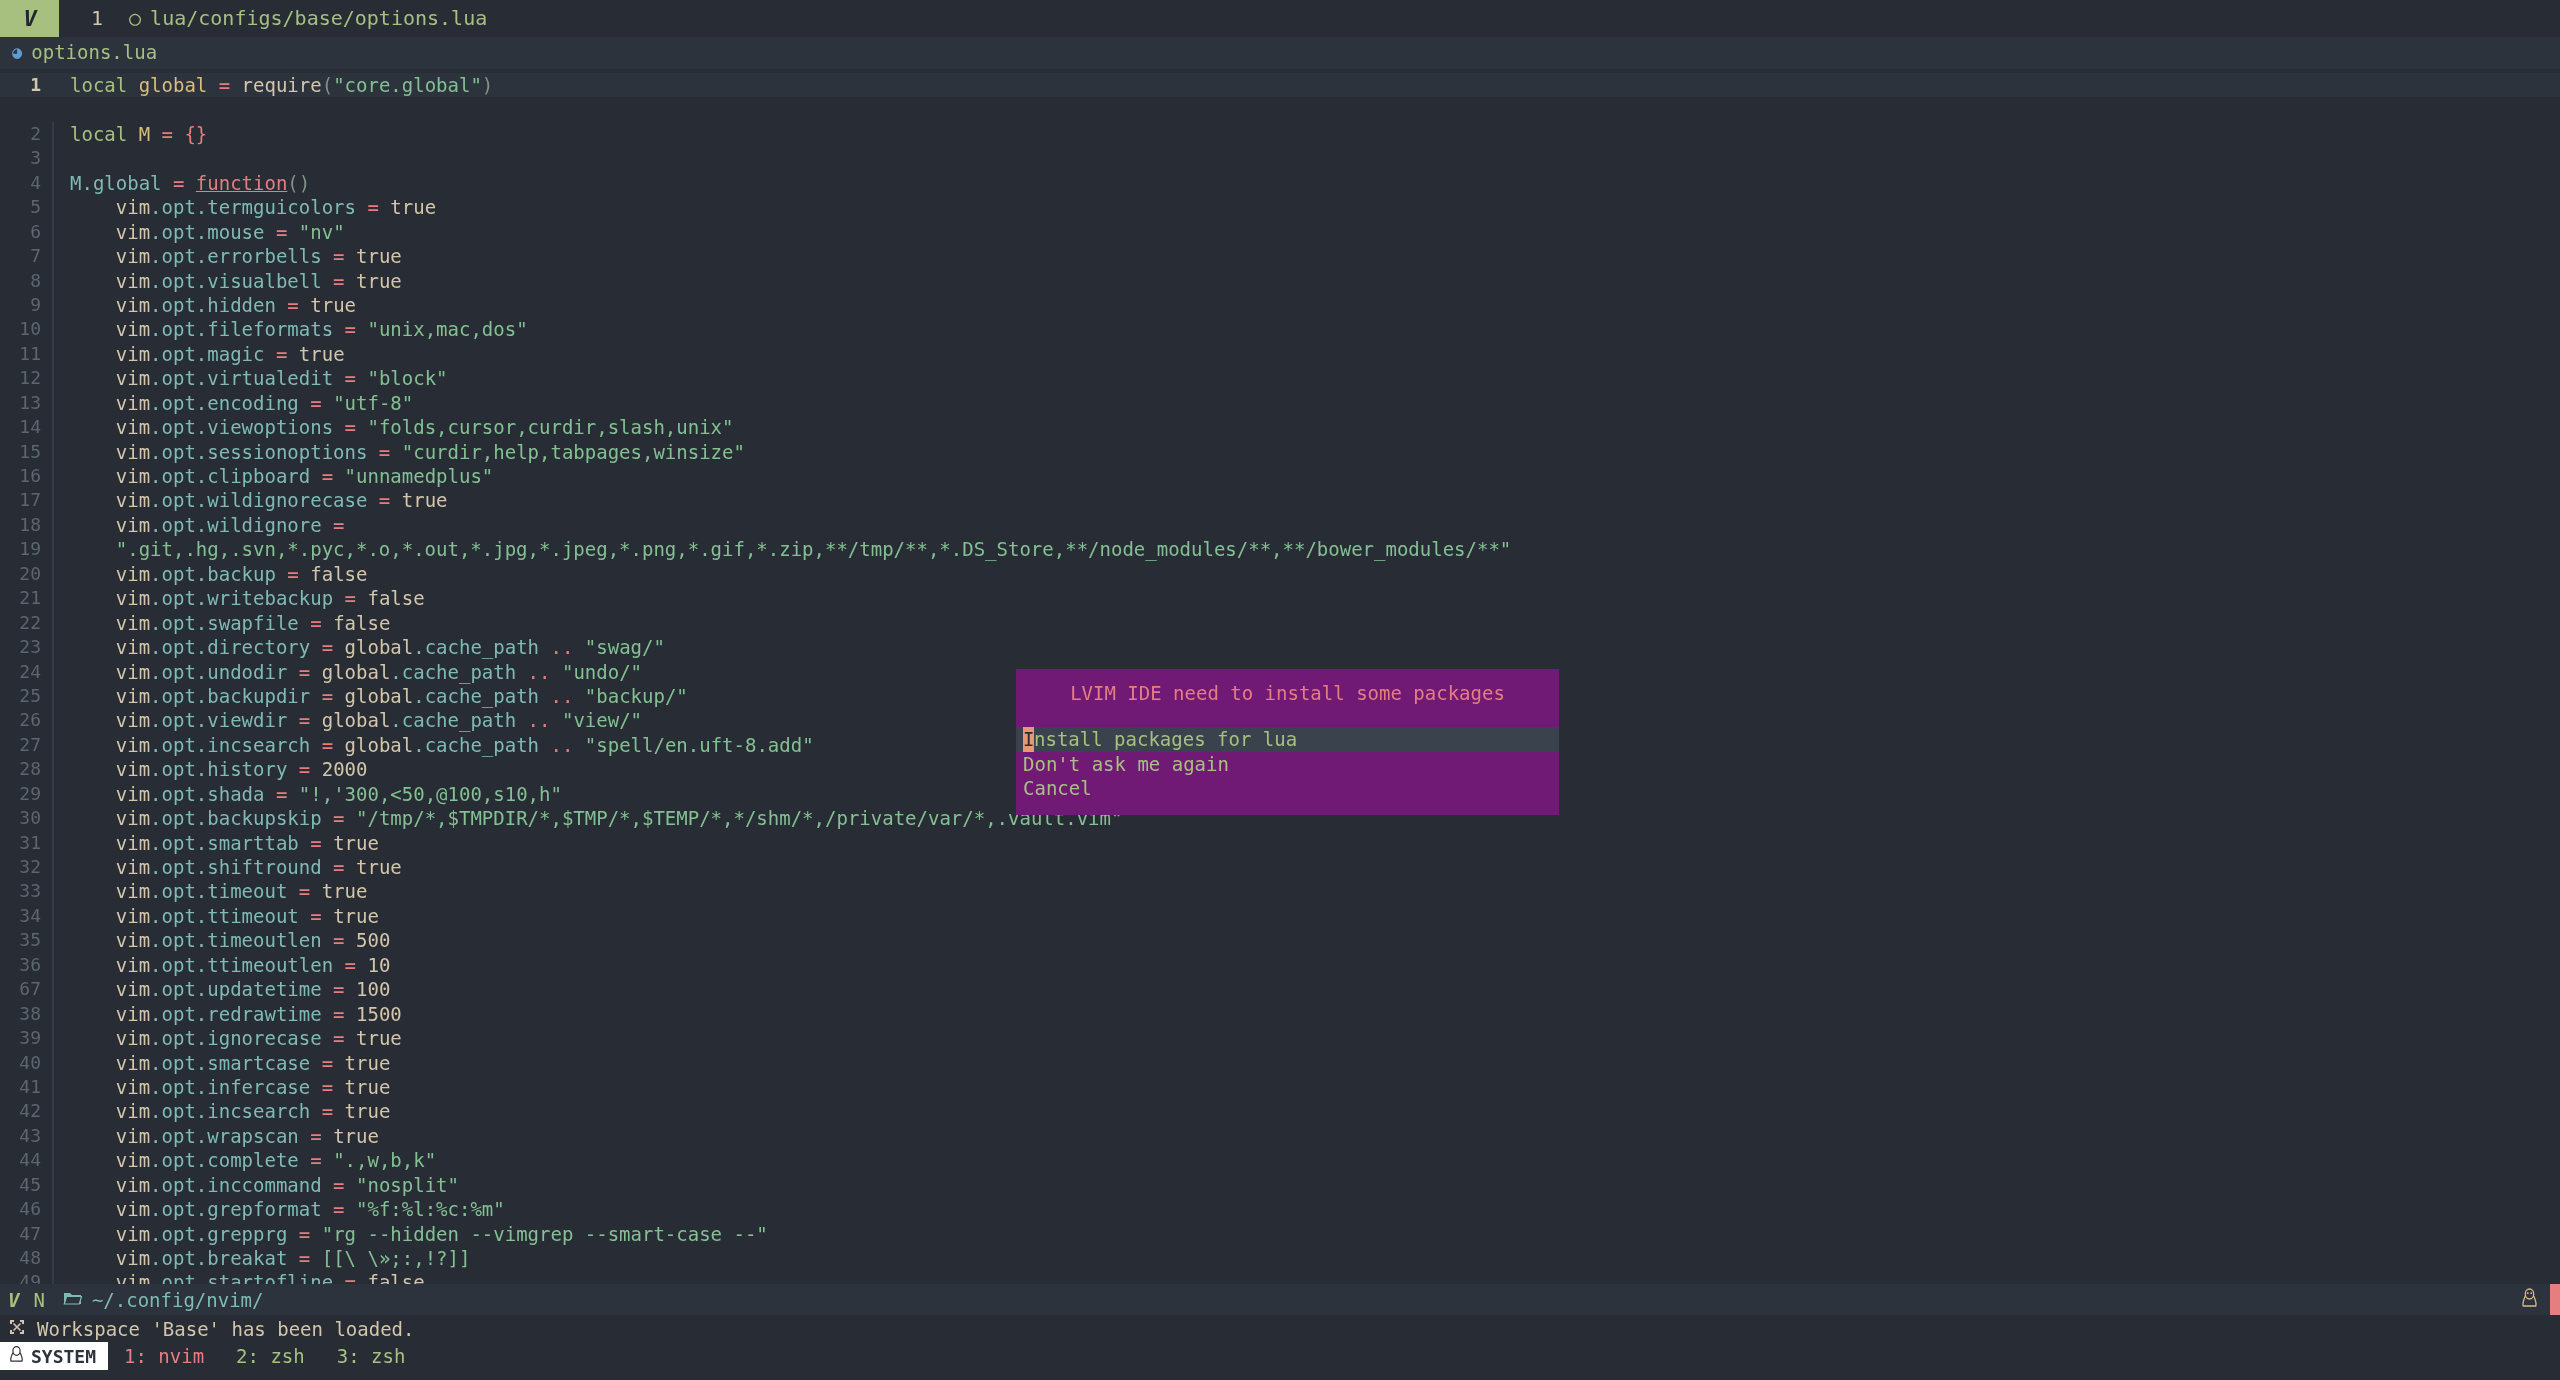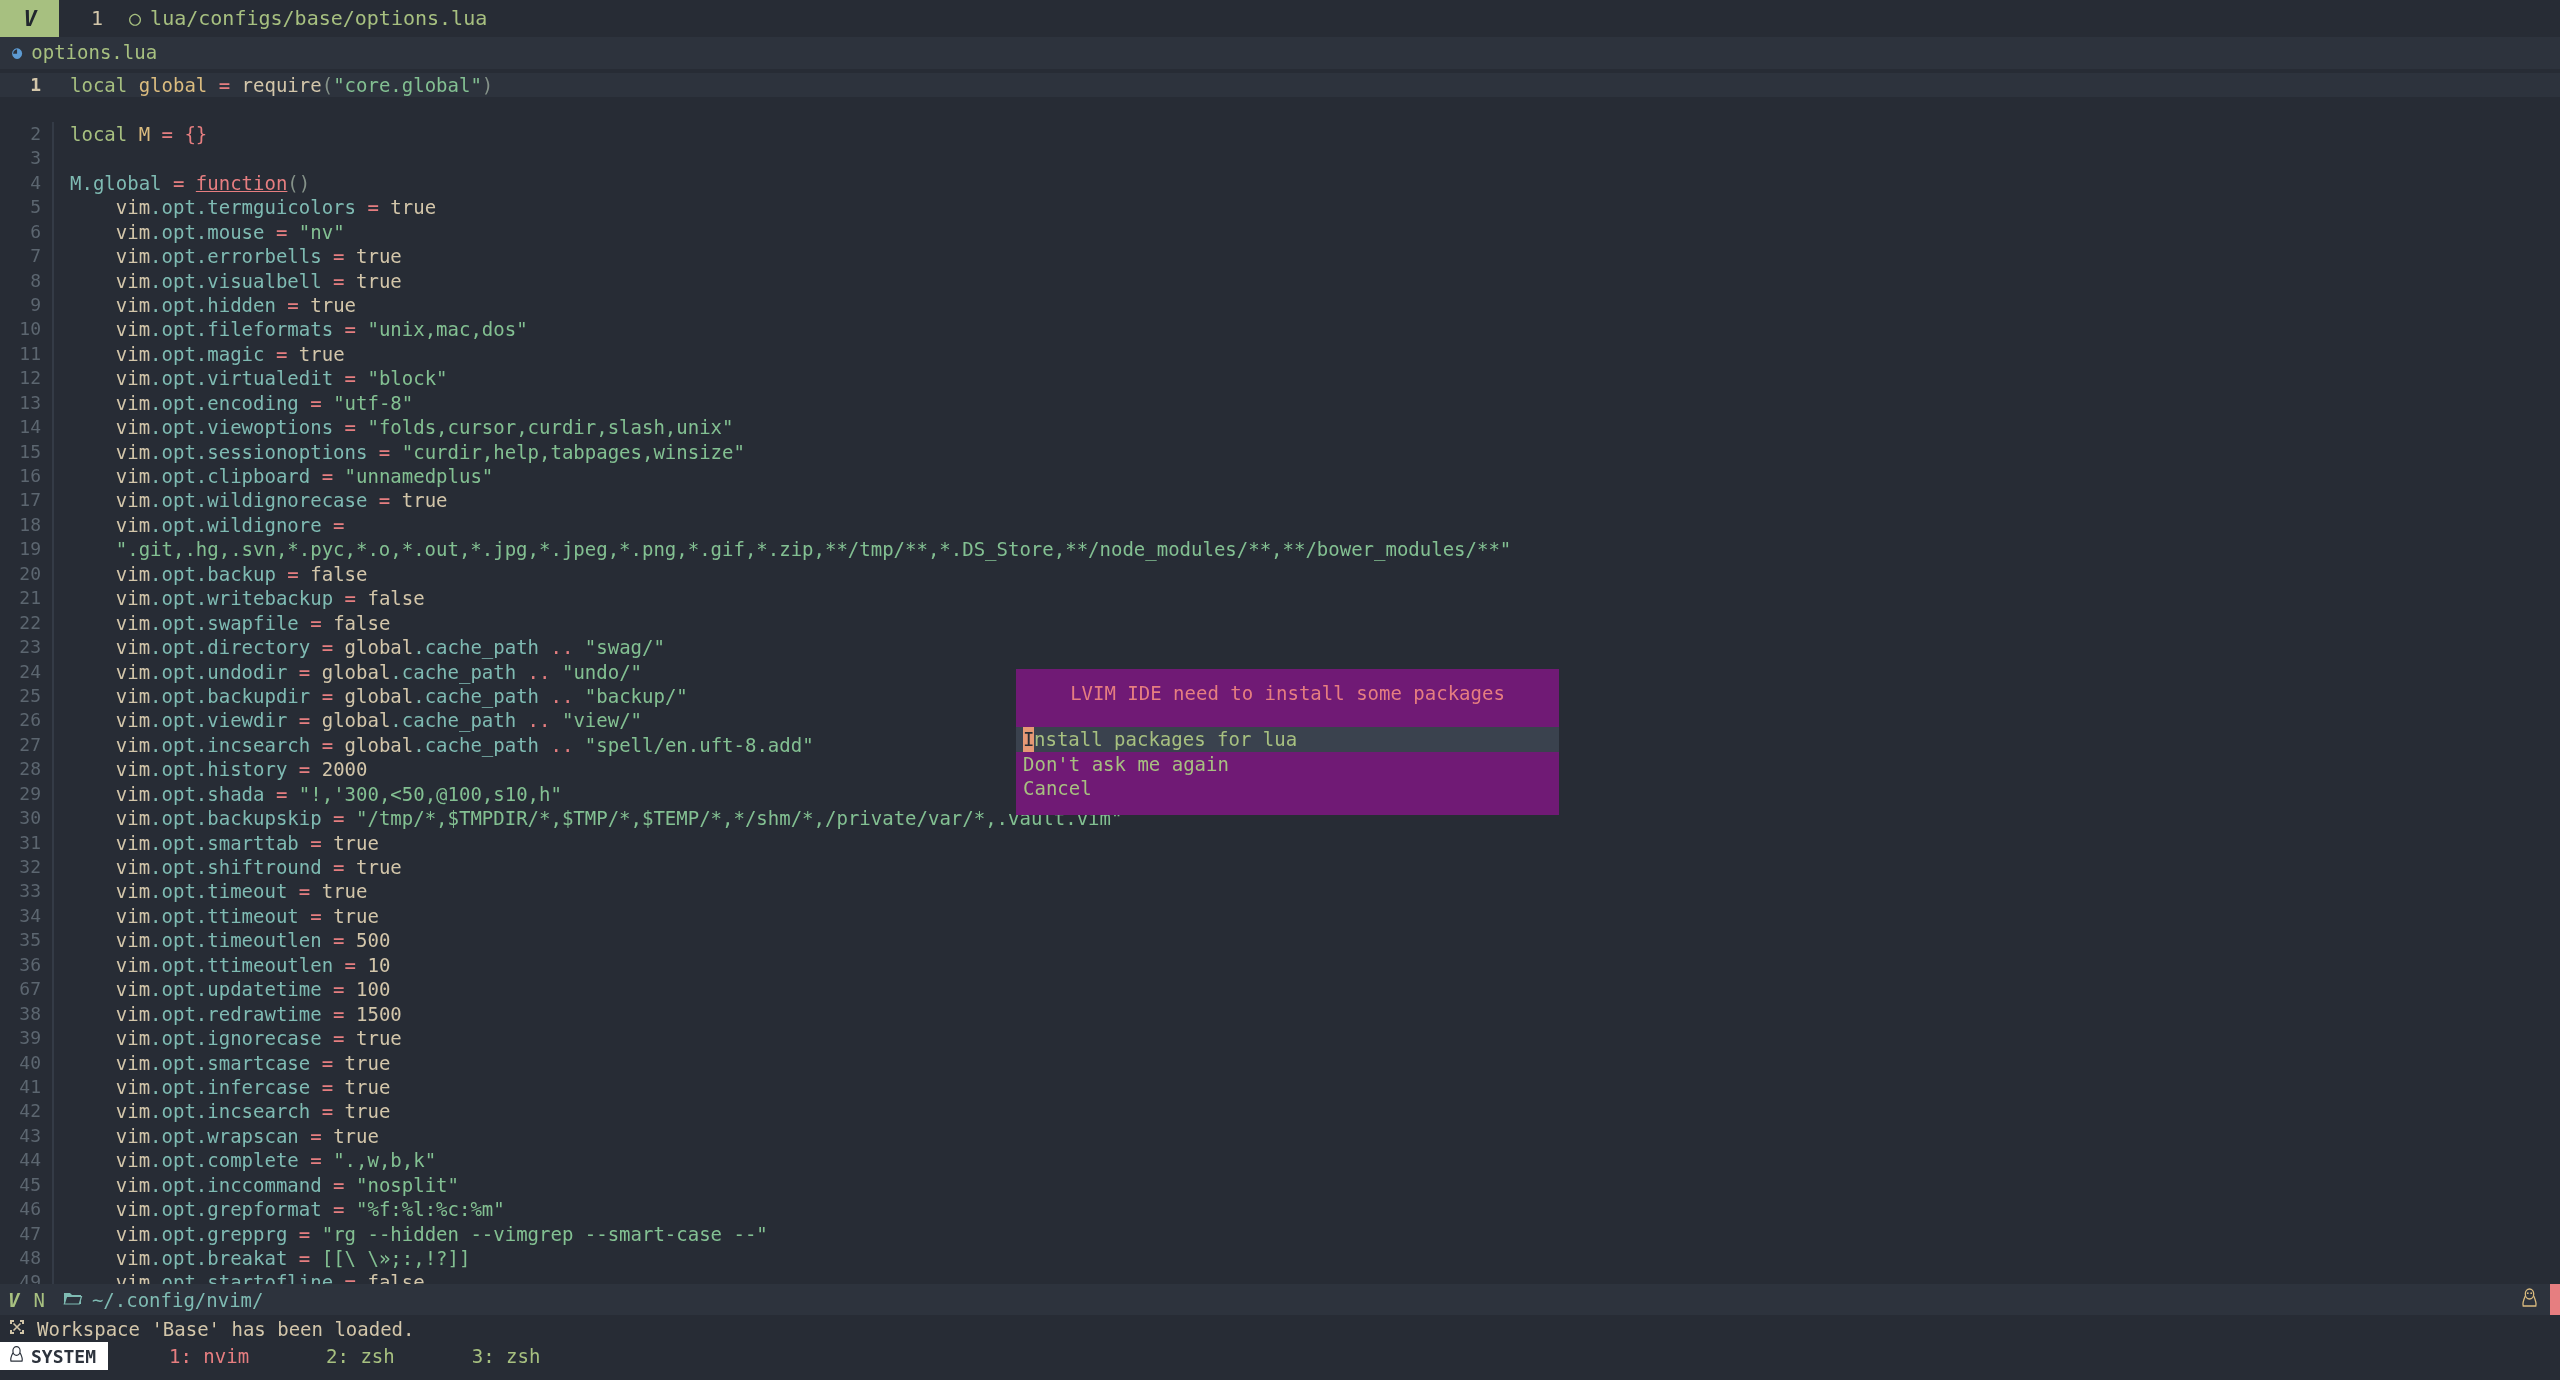--- a/index.html
+++ b/index.html
@@ -225,21 +225,20 @@
     padding: 0 12px 0 9px;
     font-weight: bold;
     font-size: 18px;
   }
   .tmux-win {
     padding: 0 16px;
     height: 28px;
     display: flex;
     align-items: center;
     color: #a7c080;
-    margin-left: 45px;
   }
   .tmux-win.active { color: #e67e80; }
   .bottom-pad { flex: 0 0 auto; height: 10px; background: #272c35; }
 </style>
 </head>
 <body>
 
 <div id="app">
 
   <div class="winbar">

